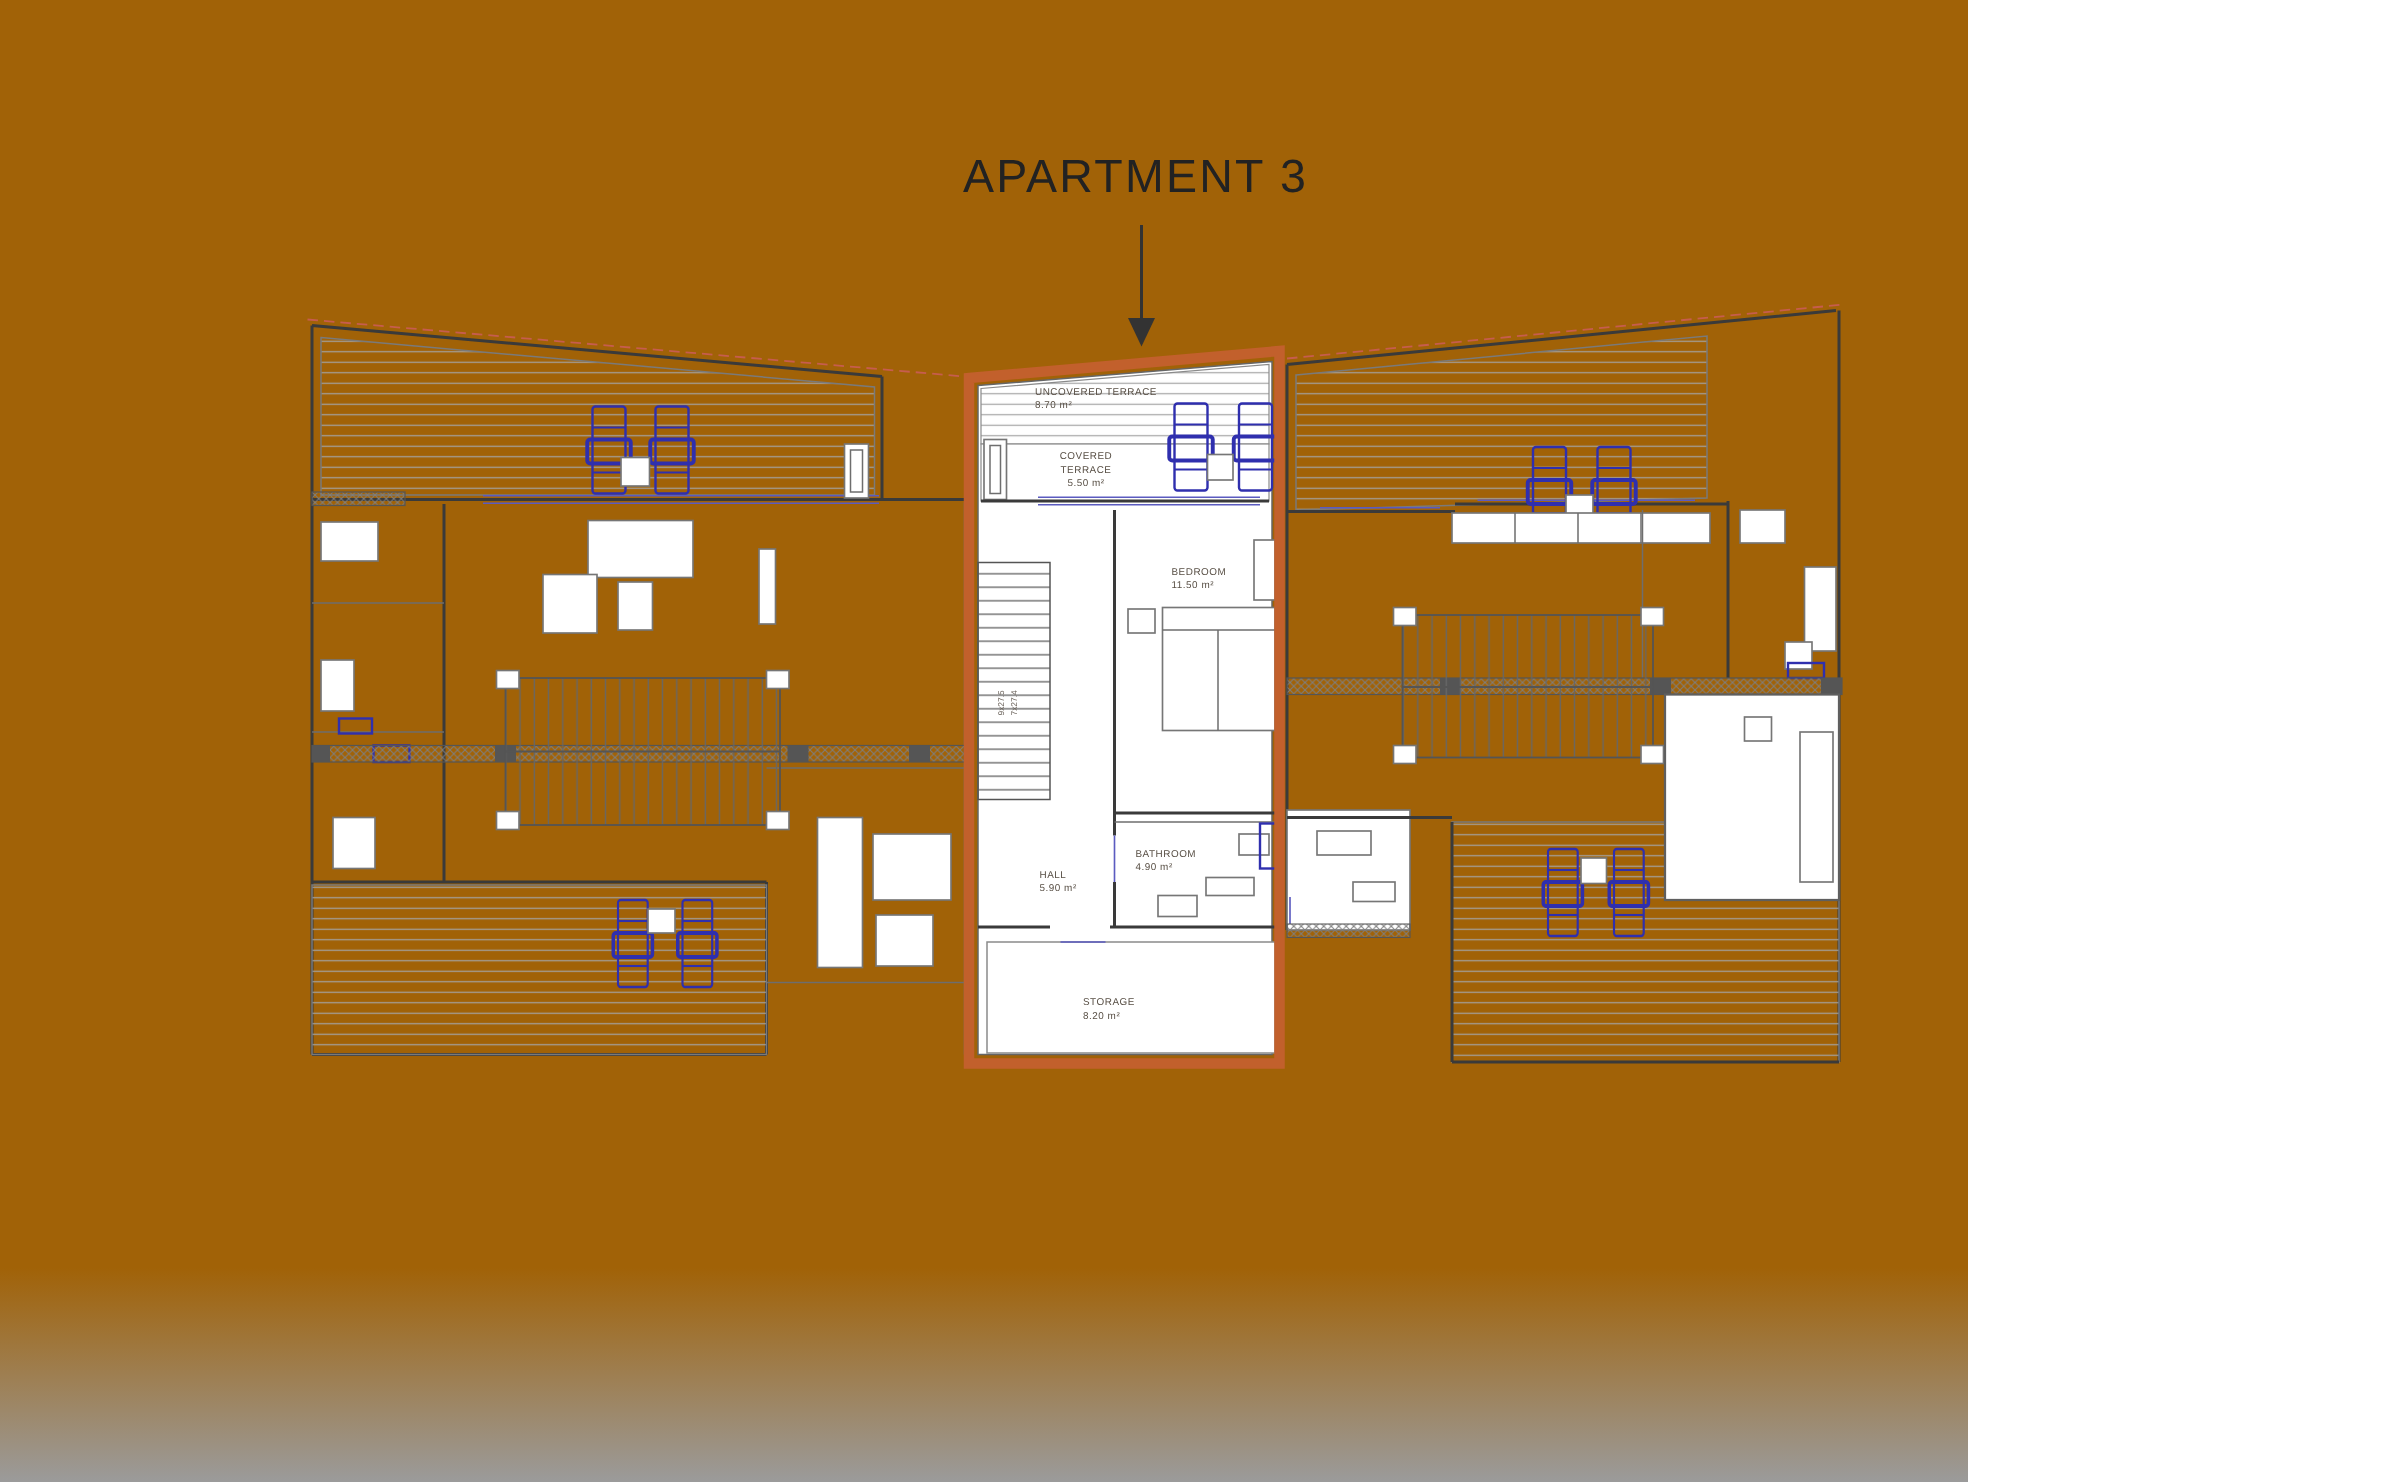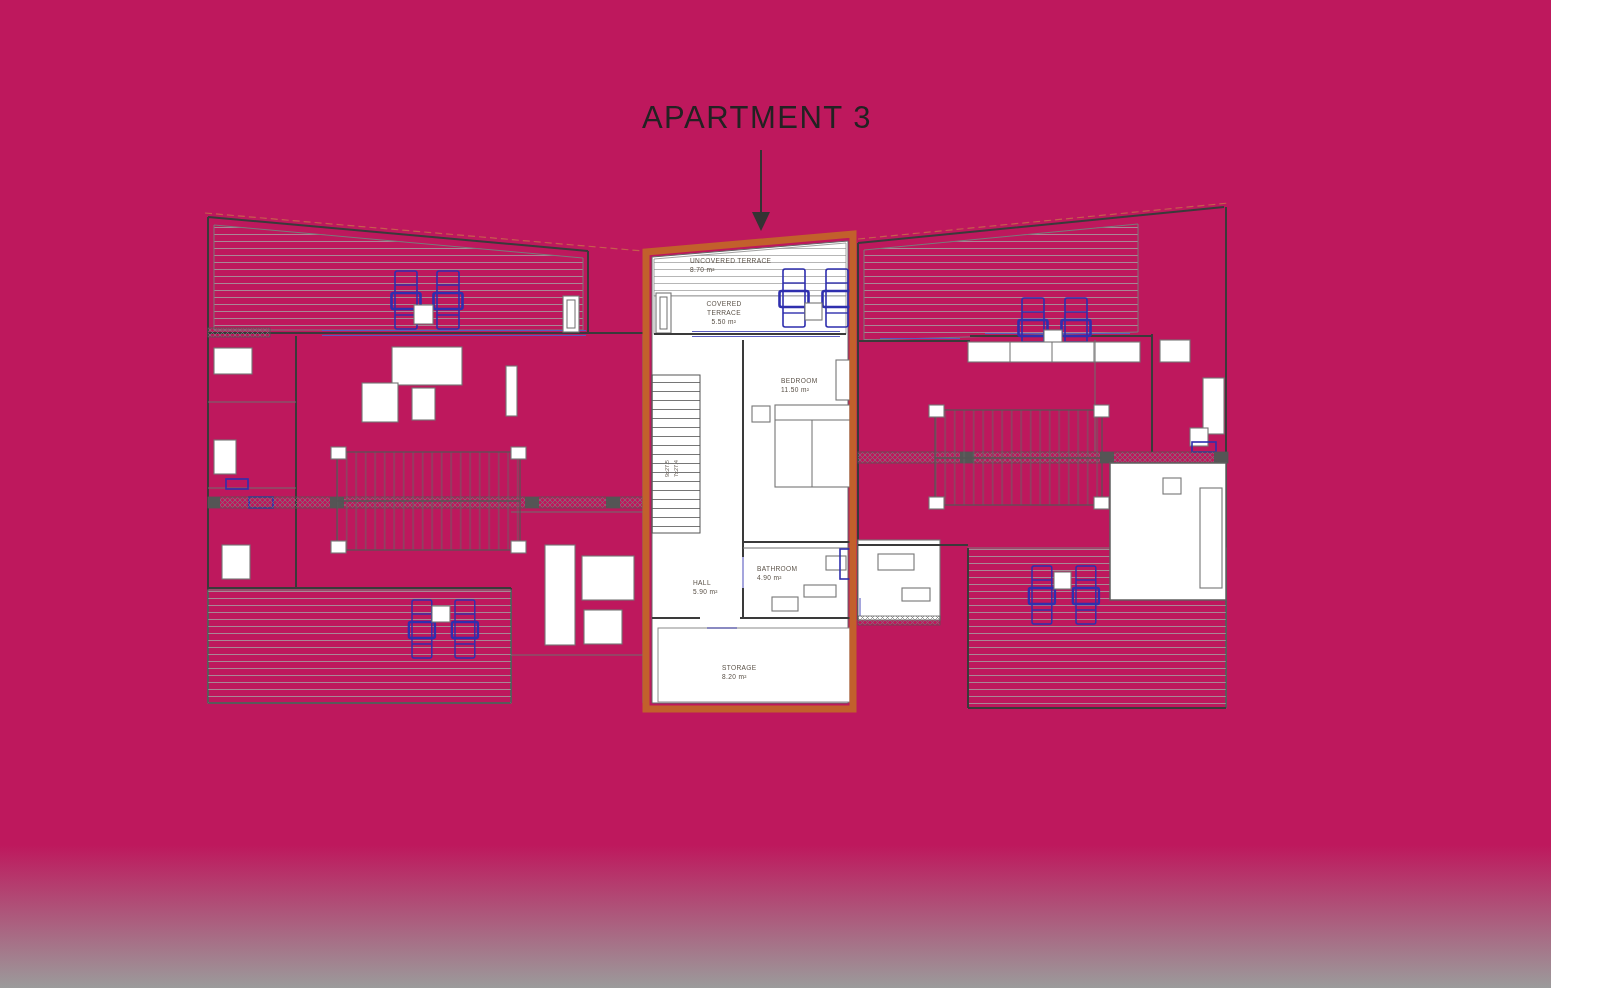--- a/index.html
+++ b/index.html
@@ -1,16 +1,16 @@
 <!DOCTYPE html>
 <html><head>
 <meta charset="utf-8">
 <style>
   html,body{margin:0;padding:0;background:#fff;}
-  .page{position:relative;width:1551px;height:988px;background:#be185d;overflow:hidden;
+  .page{position:relative;width:1312px;height:988px;background:#a16207;overflow:hidden;
         font-family:"Liberation Sans", sans-serif;}
   svg{display:block;}
   .title-text{font-family:"Liberation Sans", sans-serif;font-size:31px;fill:#222;letter-spacing:1.5px;}
   .lbl{font-family:"Liberation Sans", sans-serif;font-size:6.6px;fill:#584f45;letter-spacing:.35px;}
   .lbl-mid{text-anchor:middle;}
   .stair-note{font-family:"Liberation Sans", sans-serif;font-size:5.6px;fill:#6a625a;}
   .wall{stroke:#3a3a3a;stroke-width:2;fill:none;}
   .wallthin{stroke:#6e6e6e;stroke-width:1;fill:none;}
   .furn{fill:#ffffff;stroke:#767676;stroke-width:1.1;}
   .bluewin{stroke:#5b5bc0;stroke-width:1.1;fill:none;}

